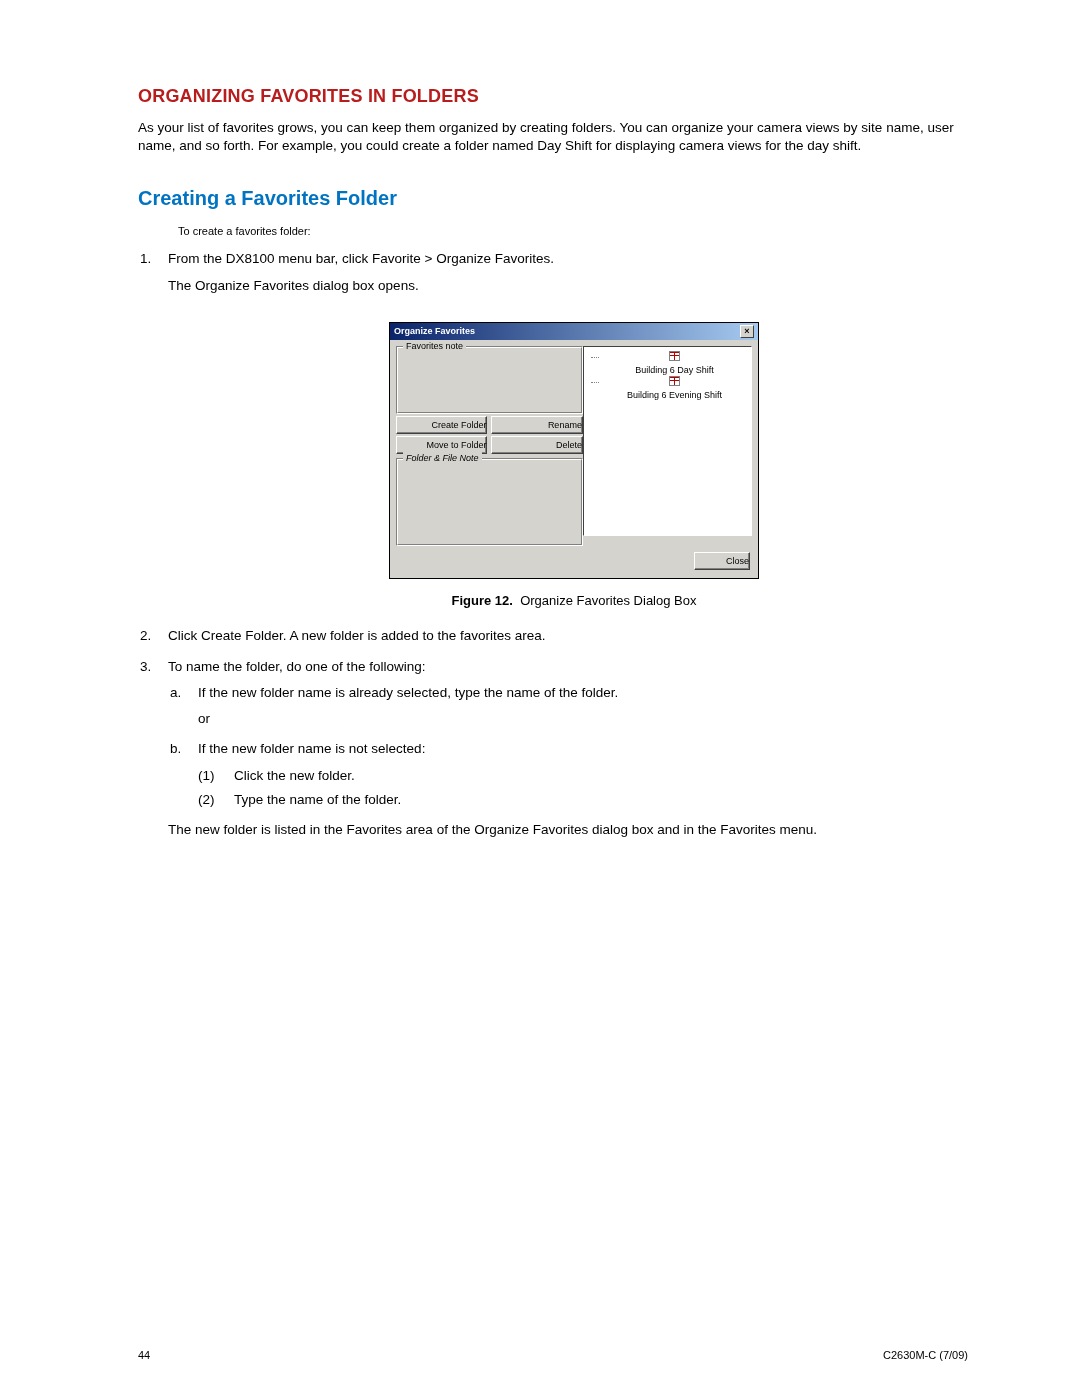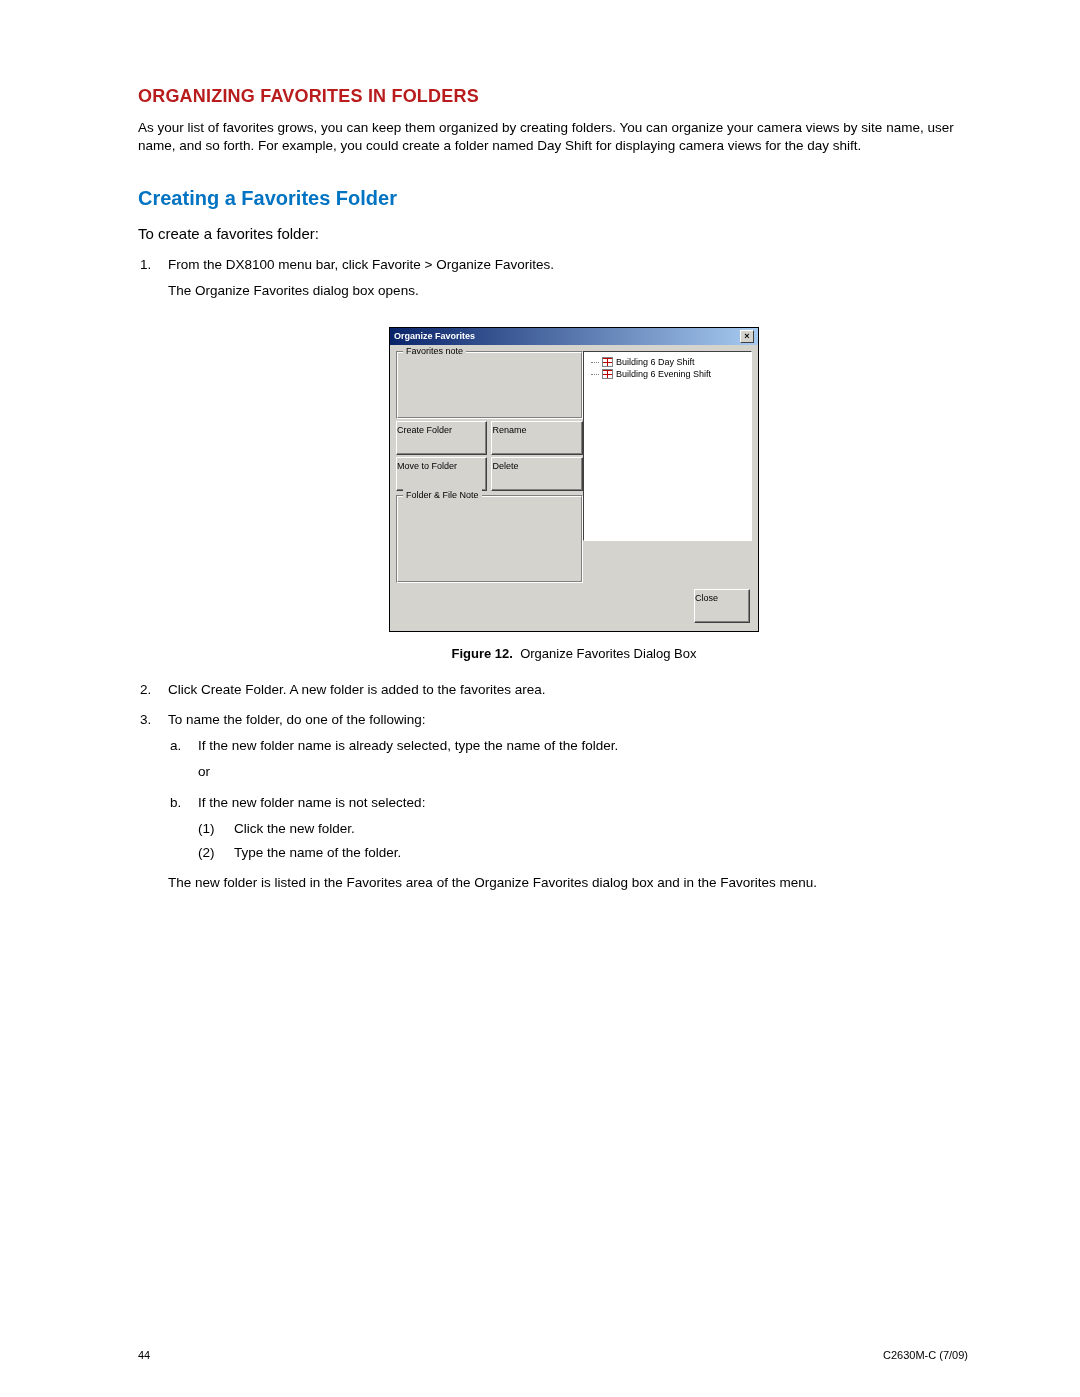--- a/index.html
+++ b/index.html
@@ -28,23 +28,24 @@
   }
   .h2 {
     color: #0073c2;
     font-size: 20px;
     font-weight: bold;
     font-family: "Arial Narrow", Arial, sans-serif;
     font-stretch: condensed;
     margin-bottom: 14px;
   }
   .p {
-    font-size: 15px;
+    font-size: 11px;
     line-height: 1.35;
     margin-bottom: 10px;
+    margin-left: 40px;
   }
   ol.main { list-style: none; padding-left: 30px; }
   ol.main > li {
     font-size: 13.5px;
     line-height: 1.5;
     margin-bottom: 10px;
     position: relative;
   }
   ol.main > li .num {
     position: absolute;
@@ -112,46 +113,46 @@
     pointer-events: none;
   }
   .gb-label {
     position: absolute;
     top: -7px; left: 6px;
     background: #d5d3ce;
     padding: 0 3px;
     font-size: 9px;
   }
   .gb1 { height: 68px; }
-  .gb2 { height: 88px; margin-top: 4px; }
+  .gb2 { height: 88px; margin-top: 4px; font-style: italic; }
 
   .btnrow { display: flex; gap: 4px; margin-top: 2px; }
   .winbtn {
     flex: 1;
-    height: 34px;
+    height: 18px;
     background: #d5d3ce;
     border: 1px solid #fff;
     border-right-color: #404040; border-bottom-color: #404040;
     box-shadow: inset -1px -1px 0 #808080, inset 1px 1px 0 #d5d3ce;
     font-size: 9px;
-    text-align: left;
+    text-align: right;
     line-height: 16px;
   }
   .treebox {
     background: #fff;
     border: 1px solid #808080;
     border-top-color: #404040; border-left-color: #404040;
     border-right-color: #fff; border-bottom-color: #fff;
     height: 190px;
     padding: 4px;
   }
   .tree-item {
     display: flex; align-items: center; gap: 3px;
     font-size: 9px; line-height: 12px;
-    padding-left: 14px; position: relative;
+    padding-left: 14px; position: relative; flex-direction: column;
   }
   .tree-item::before {
     content: "";
     position: absolute; left: 3px; top: 6px;
     width: 8px; height: 0;
     border-top: 1px dotted #808080;
   }
   .treebox::before {
     content: "";
     position: absolute;

